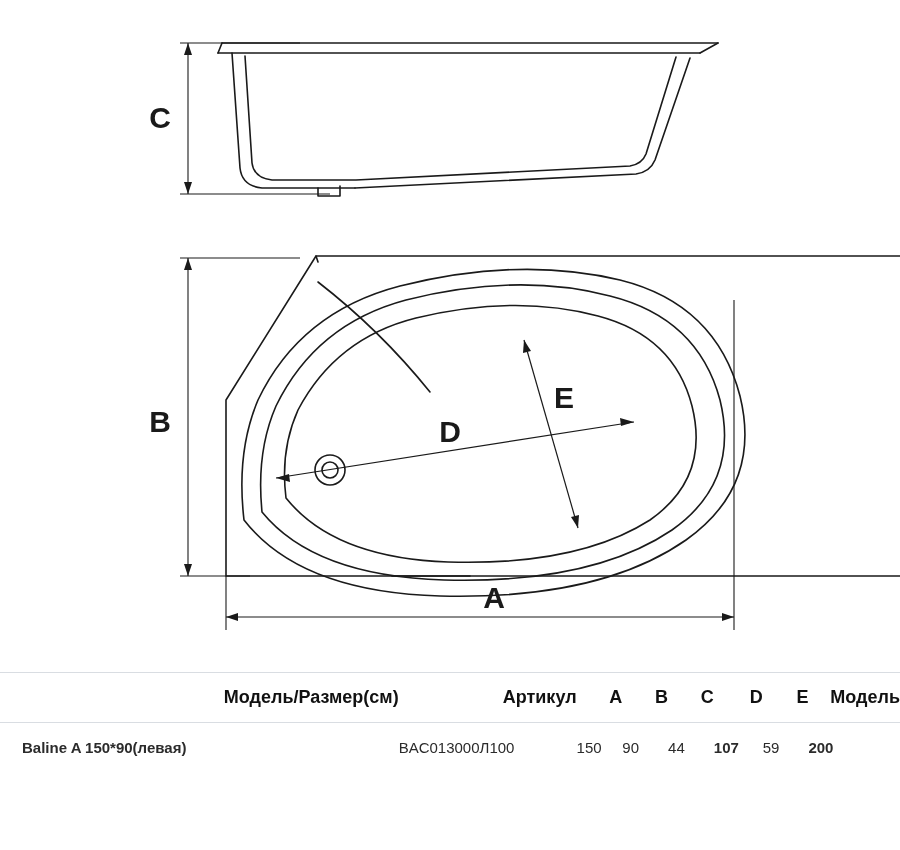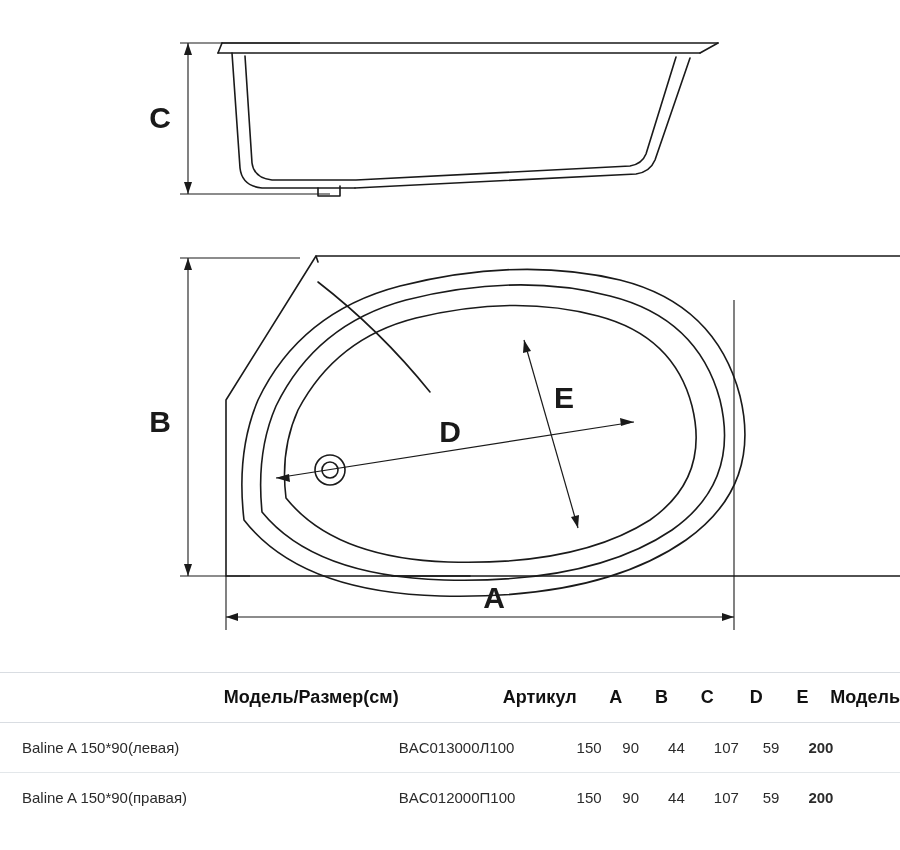--- a/index.html
+++ b/index.html
@@ -55,24 +55,24 @@
     font-size: 15px;
     color: #2b2b2b;
     text-align: left;
     padding: 16px 0 16px 0;
     border-bottom: 1px solid #e3e7ea;
     white-space: nowrap;
   }
   #spec-table tbody tr:last-child td {
     border-bottom: none;
   }
-  .col-model   { width: 370px; padding-left: 22px !important; }
+  .col-model   { width: 370px; padding-left: 22px !important; font-weight: bold; }
   .col-art     { width: 175px; }
   .col-num     { width: 45px; }
-  .col-num-d   { width: 48px; }
+  .col-num-d   { width: 48px; font-weight: bold; }
   .col-vol     { width: 90px; font-weight: bold; }
   .cell-pad-model { padding-left: 22px; }
 </style>
 </head>
 <body>
 
 <div id="page">
 
   <svg id="drawing" viewBox="0 0 900 660">
 
@@ -201,26 +201,16 @@
       <tr>
         <td class="col-model cell-pad-model">Baline A 150*90(левая)</td>
         <td class="col-art">BAC013000Л100</td>
         <td class="col-num">150</td>
         <td class="col-num">90</td>
         <td class="col-num">44</td>
         <td class="col-num-d">107</td>
         <td class="col-num">59</td>
         <td class="col-vol">200</td>
       </tr>
-      <tr>
-        <td class="col-model cell-pad-model">Baline A 150*90(правая)</td>
-        <td class="col-art">BAC012000П100</td>
-        <td class="col-num">150</td>
-        <td class="col-num">90</td>
-        <td class="col-num">44</td>
-        <td class="col-num-d">107</td>
-        <td class="col-num">59</td>
-        <td class="col-vol">200</td>
-      </tr>
     </tbody>
   </table>
 
 </div>
 
 </body></html>

